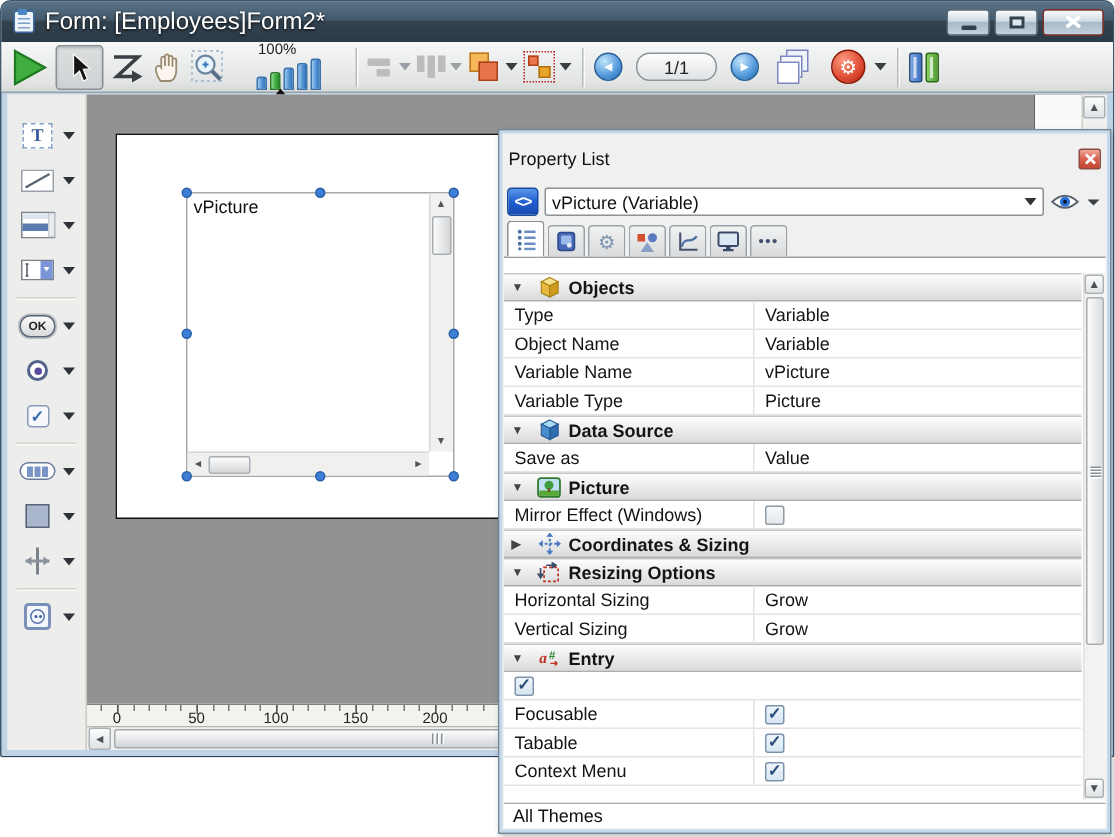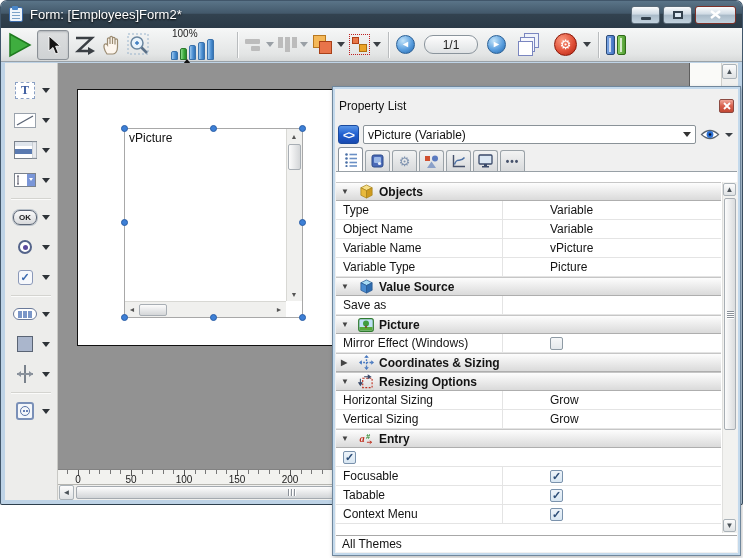--- a/index.html
+++ b/index.html
@@ -8,21 +8,21 @@
 
   
   #main-window { position:absolute; left:0; top:0; width:743px; height:505px;
     background:#bed3e6; border:1px solid #41566a; border-bottom-color:#2e3f4d;
     border-radius:7px 7px 2px 2px; }
   #titlebar { height:27px; border-radius:6px 6px 0 0; padding:0 6px; display:flex; align-items:center;
     background:linear-gradient(#5a7488 0%, #43596b 45%, #32424f 50%, #2b3a47 100%); }
   #title-icon { width:14px; height:15px; margin:0 7px 0 2px; position:relative; background:#eef4fa; border:1px solid #3a6aa8; border-radius:2px; }
   #title-icon::before { content:""; position:absolute; left:2px; top:-2px; width:6px; height:4px; background:#4a86c8; border-radius:1px; }
   #title-icon::after { content:""; position:absolute; left:2px; top:4px; width:8px; height:1px; background:#7aa2c8; box-shadow:0 3px 0 #7aa2c8, 0 6px 0 #7aa2c8; }
-  #window-title { color:#fff; font-size:13px; text-shadow:0 1px 2px #000; }
+  #window-title { color:#fff; font-size:16px; text-shadow:0 1px 2px #000; }
   #win-buttons { margin-left:auto; display:flex; gap:3px; }
   .winbtn { width:29px; height:18px; border:1px solid #5a6a78; border-radius:3px;
     background:linear-gradient(#fbfcfd, #cfdae4 45%, #a9bac8 50%, #c2d2de); display:flex; align-items:center; justify-content:center; }
   .winbtn.close { width:41px; border-color:#7e3028; background:linear-gradient(#f0b2a4, #de7ب 0%, #e2907e 45%, #c14432 50%, #d96a52); }
   .glyph-min { width:10px; height:3px; background:#33414d; margin-top:7px; border-radius:1px; }
   .glyph-max { width:10px; height:8px; border:2px solid #33414d; background:#dce8f2; }
 
   
   #toolbar { height:34px; background:linear-gradient(#f6f7f7, #e3e5e5 80%, #d7d9d9); border-bottom:1px solid #9aa2a8;
     display:flex; align-items:center; padding:0 4px; gap:4px; }
@@ -101,21 +101,21 @@
     display:flex; align-items:center; padding:0 4px; font-size:12px; color:#111; }
   #pl-combo .caret { margin-left:auto; width:0; height:0; border-left:4px solid transparent; border-right:4px solid transparent; border-top:5px solid #333; }
   #eye-wrap { display:flex; align-items:center; gap:2px; padding-right:2px; }
   #pl-tabs { height:25px; display:flex; align-items:flex-end; gap:2px; padding:0 2px; border-bottom:1px solid #98a0a6; }
   .pl-tab { width:25px; height:21px; border:1px solid #9aa2a8; border-bottom:none; border-radius:3px 3px 0 0;
     background:linear-gradient(#f2f3f3,#d8dadc); display:flex; align-items:center; justify-content:center; font-size:11px; color:#44506a; }
   .pl-tab.selected { height:24px; background:#fff; border-color:#8a929a; }
   #pl-grid { flex:1; background:#fff; position:relative; overflow:hidden; }
   #pl-rows { position:absolute; left:0; right:16px; top:10px; }
   .grow { display:flex; align-items:center; height:19px; font-size:12px; color:#141414; }
-  .grow.prop, .grow.check { border-bottom:1px solid #e4e4e4;gap:40px; }
+  .grow.prop, .grow.check { border-bottom:1px solid #e4e4e4; }
   .grow.prop .lbl, .grow.check .lbl { width:167px; padding-left:7px; align-self:stretch; display:flex; align-items:center; border-right:1px solid #e4e4e4; }
   .grow .val { flex:1; padding-left:7px; display:flex; align-items:center; }
   .grow.section { background:linear-gradient(#fdfdfd,#dadada); border-top:1px solid #c6c6c6; border-bottom:1px solid #aeaeae; font-weight:bold; }
   .grow.section .exp { width:10px; margin-left:5px; font-size:8px; color:#444; }
   .grow.section .sic { width:18px; height:16px; margin:0 4px 0 6px; display:flex; align-items:center; justify-content:center; }
   .cb { width:13px; height:13px; border:1px solid #8e9aa4; border-radius:2px; background:linear-gradient(#f6f7f8,#e4e8ec);
     display:flex; align-items:center; justify-content:center; font-size:11px; font-weight:bold; color:#2d4e78; line-height:11px; }
   .cb.on { background:linear-gradient(#eef4fa,#d8e6f2); border-color:#7a92ac; }
   #pl-scrollbar { position:absolute; right:0; top:10px; bottom:2px; width:15px; background:#f2f2f0; border-left:1px solid #e0e0de; }
   #pl-thumb { position:absolute; left:1px; right:1px; top:16px; height:232px; background:linear-gradient(90deg,#fcfcfc,#dadcde); border:1px solid #a8aeb4; border-radius:2px; display:flex; align-items:center; justify-content:center; }
@@ -572,24 +572,25 @@
         </div>
         <div class="grow section">
           <span class="exp">▼</span>
           <span class="sic">
             <svg width="15" height="15" viewBox="0 0 16 16">
               <path d="M8 1 14 4 8 7 2 4z" fill="#a8dcf4" stroke="#2a5a92" stroke-width=".8"></path>
               <path d="M2 4v8l6 3V7z" fill="#4a8cd0" stroke="#2a5a92" stroke-width=".8"></path>
               <path d="M14 4v8l-6 3V7z" fill="#2f6cb0" stroke="#2a5a92" stroke-width=".8"></path>
             </svg>
           </span>
-          <span>Value Source</span>
+          <span>Data Source</span>
         </div>
         <div class="grow prop">
           <span class="lbl">Save as</span>
+          <span class="val">Value</span>
         </div>
         <div class="grow section">
           <span class="exp">▼</span>
           <span class="sic">
             <svg width="16" height="14" viewBox="0 0 16 14">
               <rect x="0.7" y="0.7" width="14.6" height="12.6" rx="2" fill="#bfe0f6" stroke="#2f7a2f" stroke-width="1.2"></rect>
               <rect x="1.5" y="9" width="13" height="3.6" fill="#58a838"></rect>
               <circle cx="8" cy="5.5" r="3" fill="#3f9c3f"></circle>
               <rect x="7.2" y="7.5" width="1.6" height="2.5" fill="#7a4a20"></rect>
             </svg>

